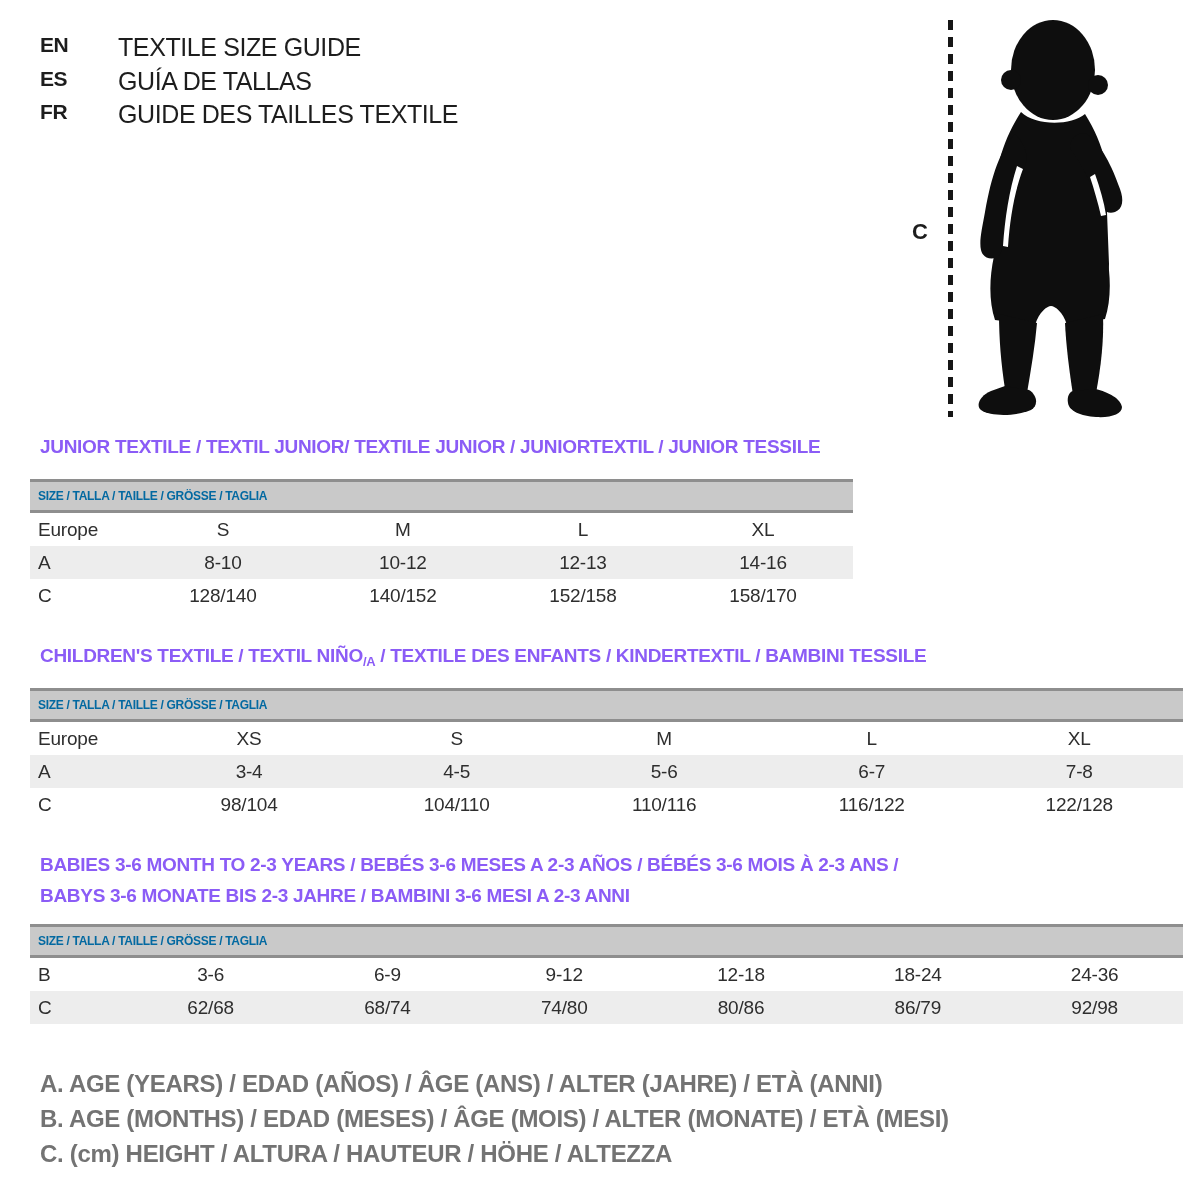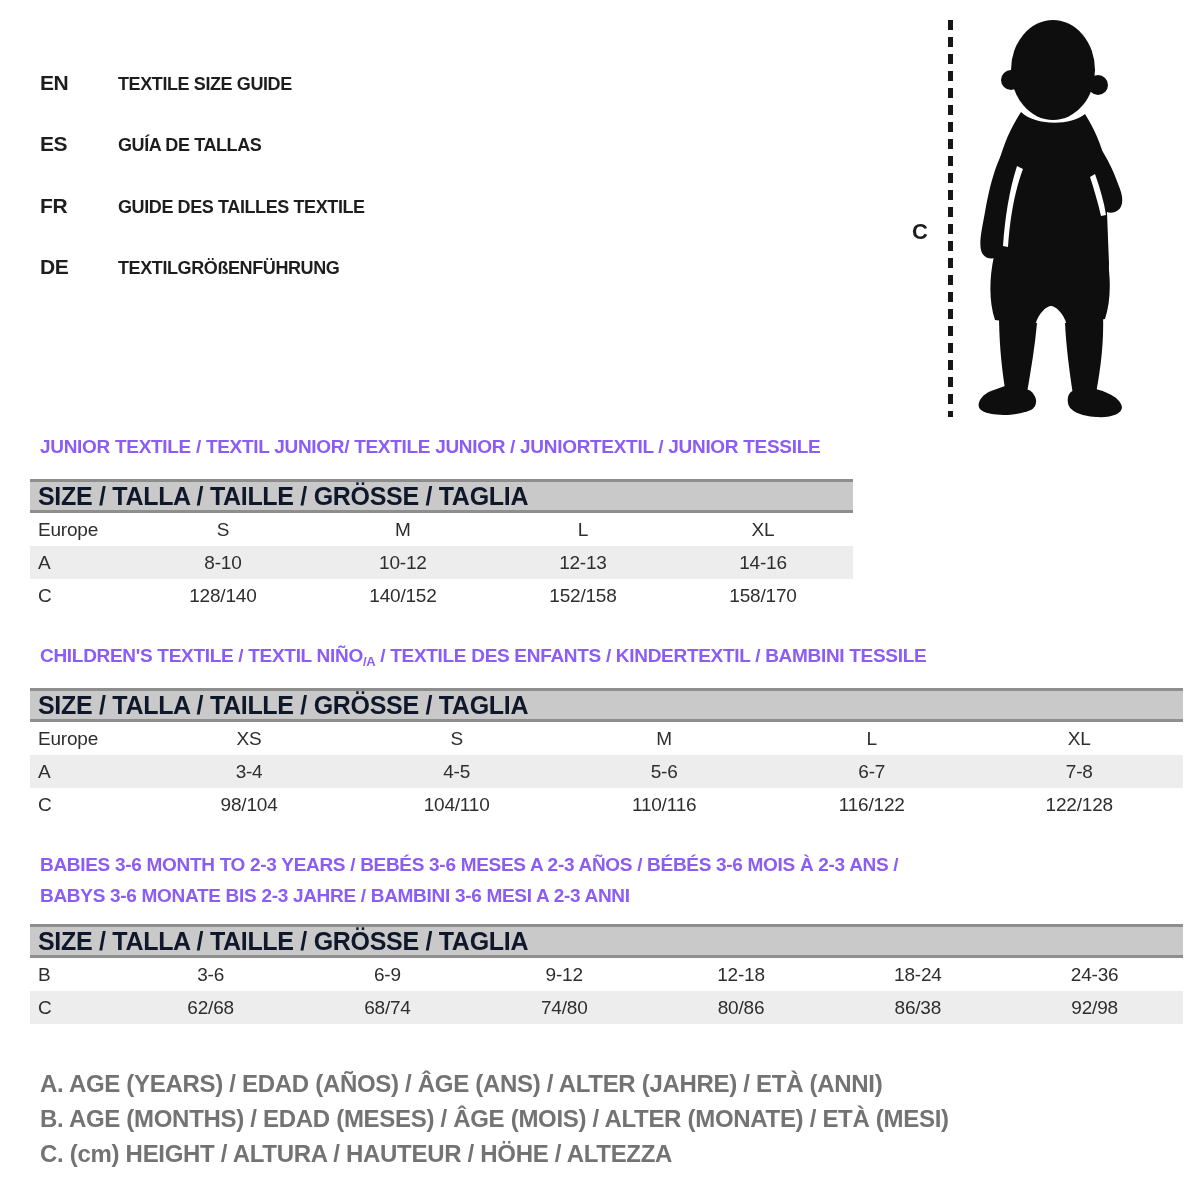--- a/index.html
+++ b/index.html
@@ -6,23 +6,23 @@
   body{
     width:1200px;height:1200px;position:relative;background:#ffffff;
     font-family:"Liberation Sans","DejaVu Sans",sans-serif;
     color:#1d1d1d;overflow:hidden;
     -webkit-font-smoothing:antialiased;
   }
   .abs{position:absolute;}
 
   
   .lang-block{left:40px;top:33px;}
-  .lang-row{display:flex;height:33.5px;align-items:flex-end;margin-top:28px;}
+  .lang-row{display:flex;height:33.5px;align-items:flex-start;}
   .lang-code{width:78px;font-weight:700;font-size:21px;letter-spacing:-0.4px;}
-  .lang-title{font-weight:700;font-size:18px;letter-spacing:-0.4px;}
+  .lang-title{font-weight:400;font-size:25px;letter-spacing:-0.4px;}
 
   
   .dash-line{
     left:948px;top:20px;width:5px;height:397px;
     background:repeating-linear-gradient(to bottom,#161616 0 10px,transparent 10px 17px);
   }
   .c-label{left:912px;top:219px;font-weight:700;font-size:22px;}
   .silhouette{left:963px;top:16px;}
 
   
@@ -39,21 +39,21 @@
   .size-table{background:#ffffff;}
   .tbl-1{left:30px;top:479px;width:823px;}
   .tbl-2{left:30px;top:688px;width:1153px;}
   .tbl-3{left:30px;top:924px;width:1153px;}
   .t-topline{height:3px;background:#8e8e8e;}
   .t-header{
     height:28px;background:#c9c9c9;border-bottom:3px solid #8e8e8e;
     display:flex;align-items:center;
   }
   .t-header span{
-    padding-left:8px;font-weight:700;font-size:25px;letter-spacing:-0.3px;color:#0f172a;
+    padding-left:8px;font-weight:700;font-size:12px;letter-spacing:-0.3px;color:#0369a1;
   }
   .t-row{display:flex;height:33px;align-items:center;}
   .t-row.shaded{background:#ededed;}
   .cell{flex:1;text-align:center;font-size:19px;font-weight:400;color:#2e2e2e;letter-spacing:-0.2px;}
   .label-cell{flex:0 0 auto;text-align:left;padding-left:8px;box-sizing:border-box;}
   .tbl-1 .label-cell{width:12.5%;}
   .tbl-2 .label-cell{width:10%;}
   .tbl-3 .label-cell{width:8%;}
 
   
@@ -68,24 +68,20 @@
     <span class="lang-code">EN</span>
     <span class="lang-title">TEXTILE SIZE GUIDE</span>
   </div>
   <div class="lang-row">
     <span class="lang-code">ES</span>
     <span class="lang-title">GUÍA DE TALLAS</span>
   </div>
   <div class="lang-row">
     <span class="lang-code">FR</span>
     <span class="lang-title">GUIDE DES TAILLES TEXTILE</span>
-  </div>
-  <div class="lang-row">
-    <span class="lang-code">DE</span>
-    <span class="lang-title">TEXTILGRÖßENFÜHRUNG</span>
   </div>
 </div>
 
 <div class="abs dash-line"></div>
 <div class="abs c-label">C</div>
 
 <svg class="abs silhouette" width="174" height="404" viewBox="0 0 174 404" xmlns="http://www.w3.org/2000/svg">
   <g fill="#0e0e0e">
 
     <ellipse cx="90" cy="54" rx="42" ry="50"></ellipse>
@@ -195,21 +191,21 @@
       <div class="cell">12-18</div>
       <div class="cell">18-24</div>
       <div class="cell">24-36</div>
     </div>
     <div class="t-row shaded">
       <div class="cell label-cell">C</div>
       <div class="cell">62/68</div>
       <div class="cell">68/74</div>
       <div class="cell">74/80</div>
       <div class="cell">80/86</div>
-      <div class="cell">86/38</div>
+      <div class="cell">86/79</div>
       <div class="cell">92/98</div>
     </div>
   </div>
 
 <div class="abs legend-block">
   <div class="legend-line">A. AGE (YEARS) / EDAD (AÑOS) / ÂGE (ANS) / ALTER (JAHRE) / ETÀ (ANNI)</div>
   <div class="legend-line">B. AGE (MONTHS) / EDAD (MESES) / ÂGE (MOIS) / ALTER (MONATE) / ETÀ (MESI)</div>
   <div class="legend-line">C. (cm) HEIGHT / ALTURA / HAUTEUR / HÖHE / ALTEZZA</div>
 </div>
 

